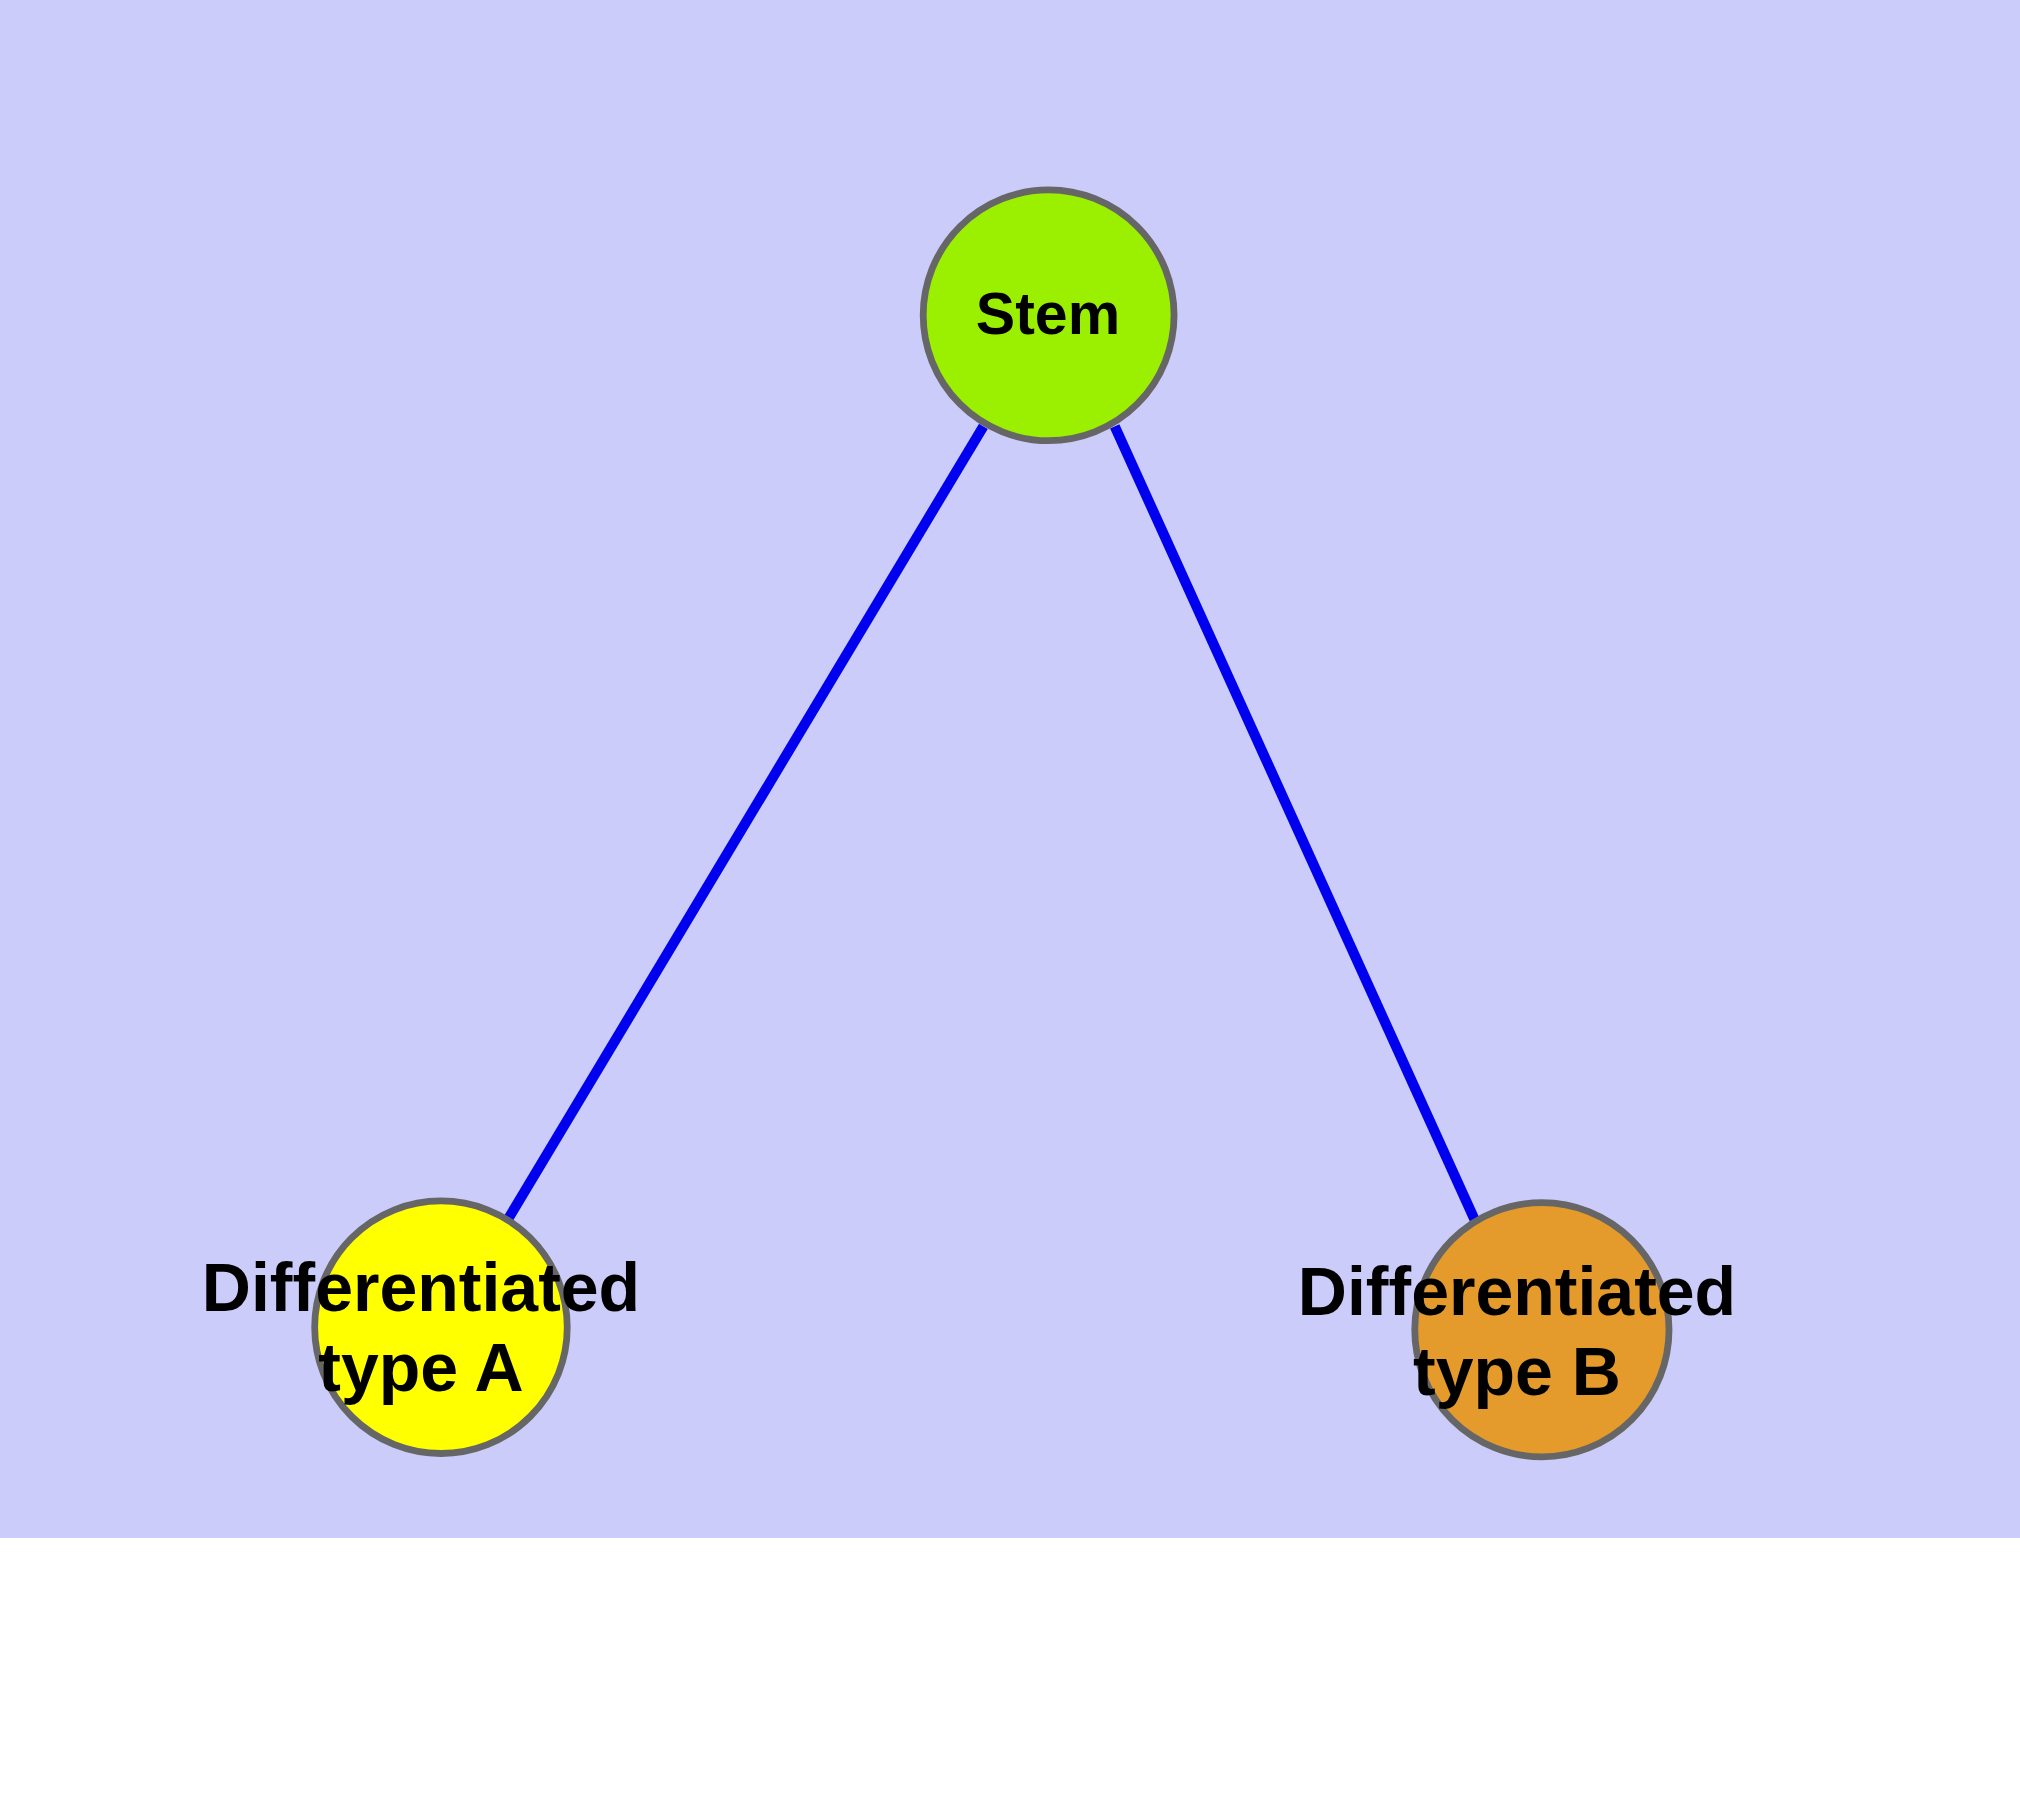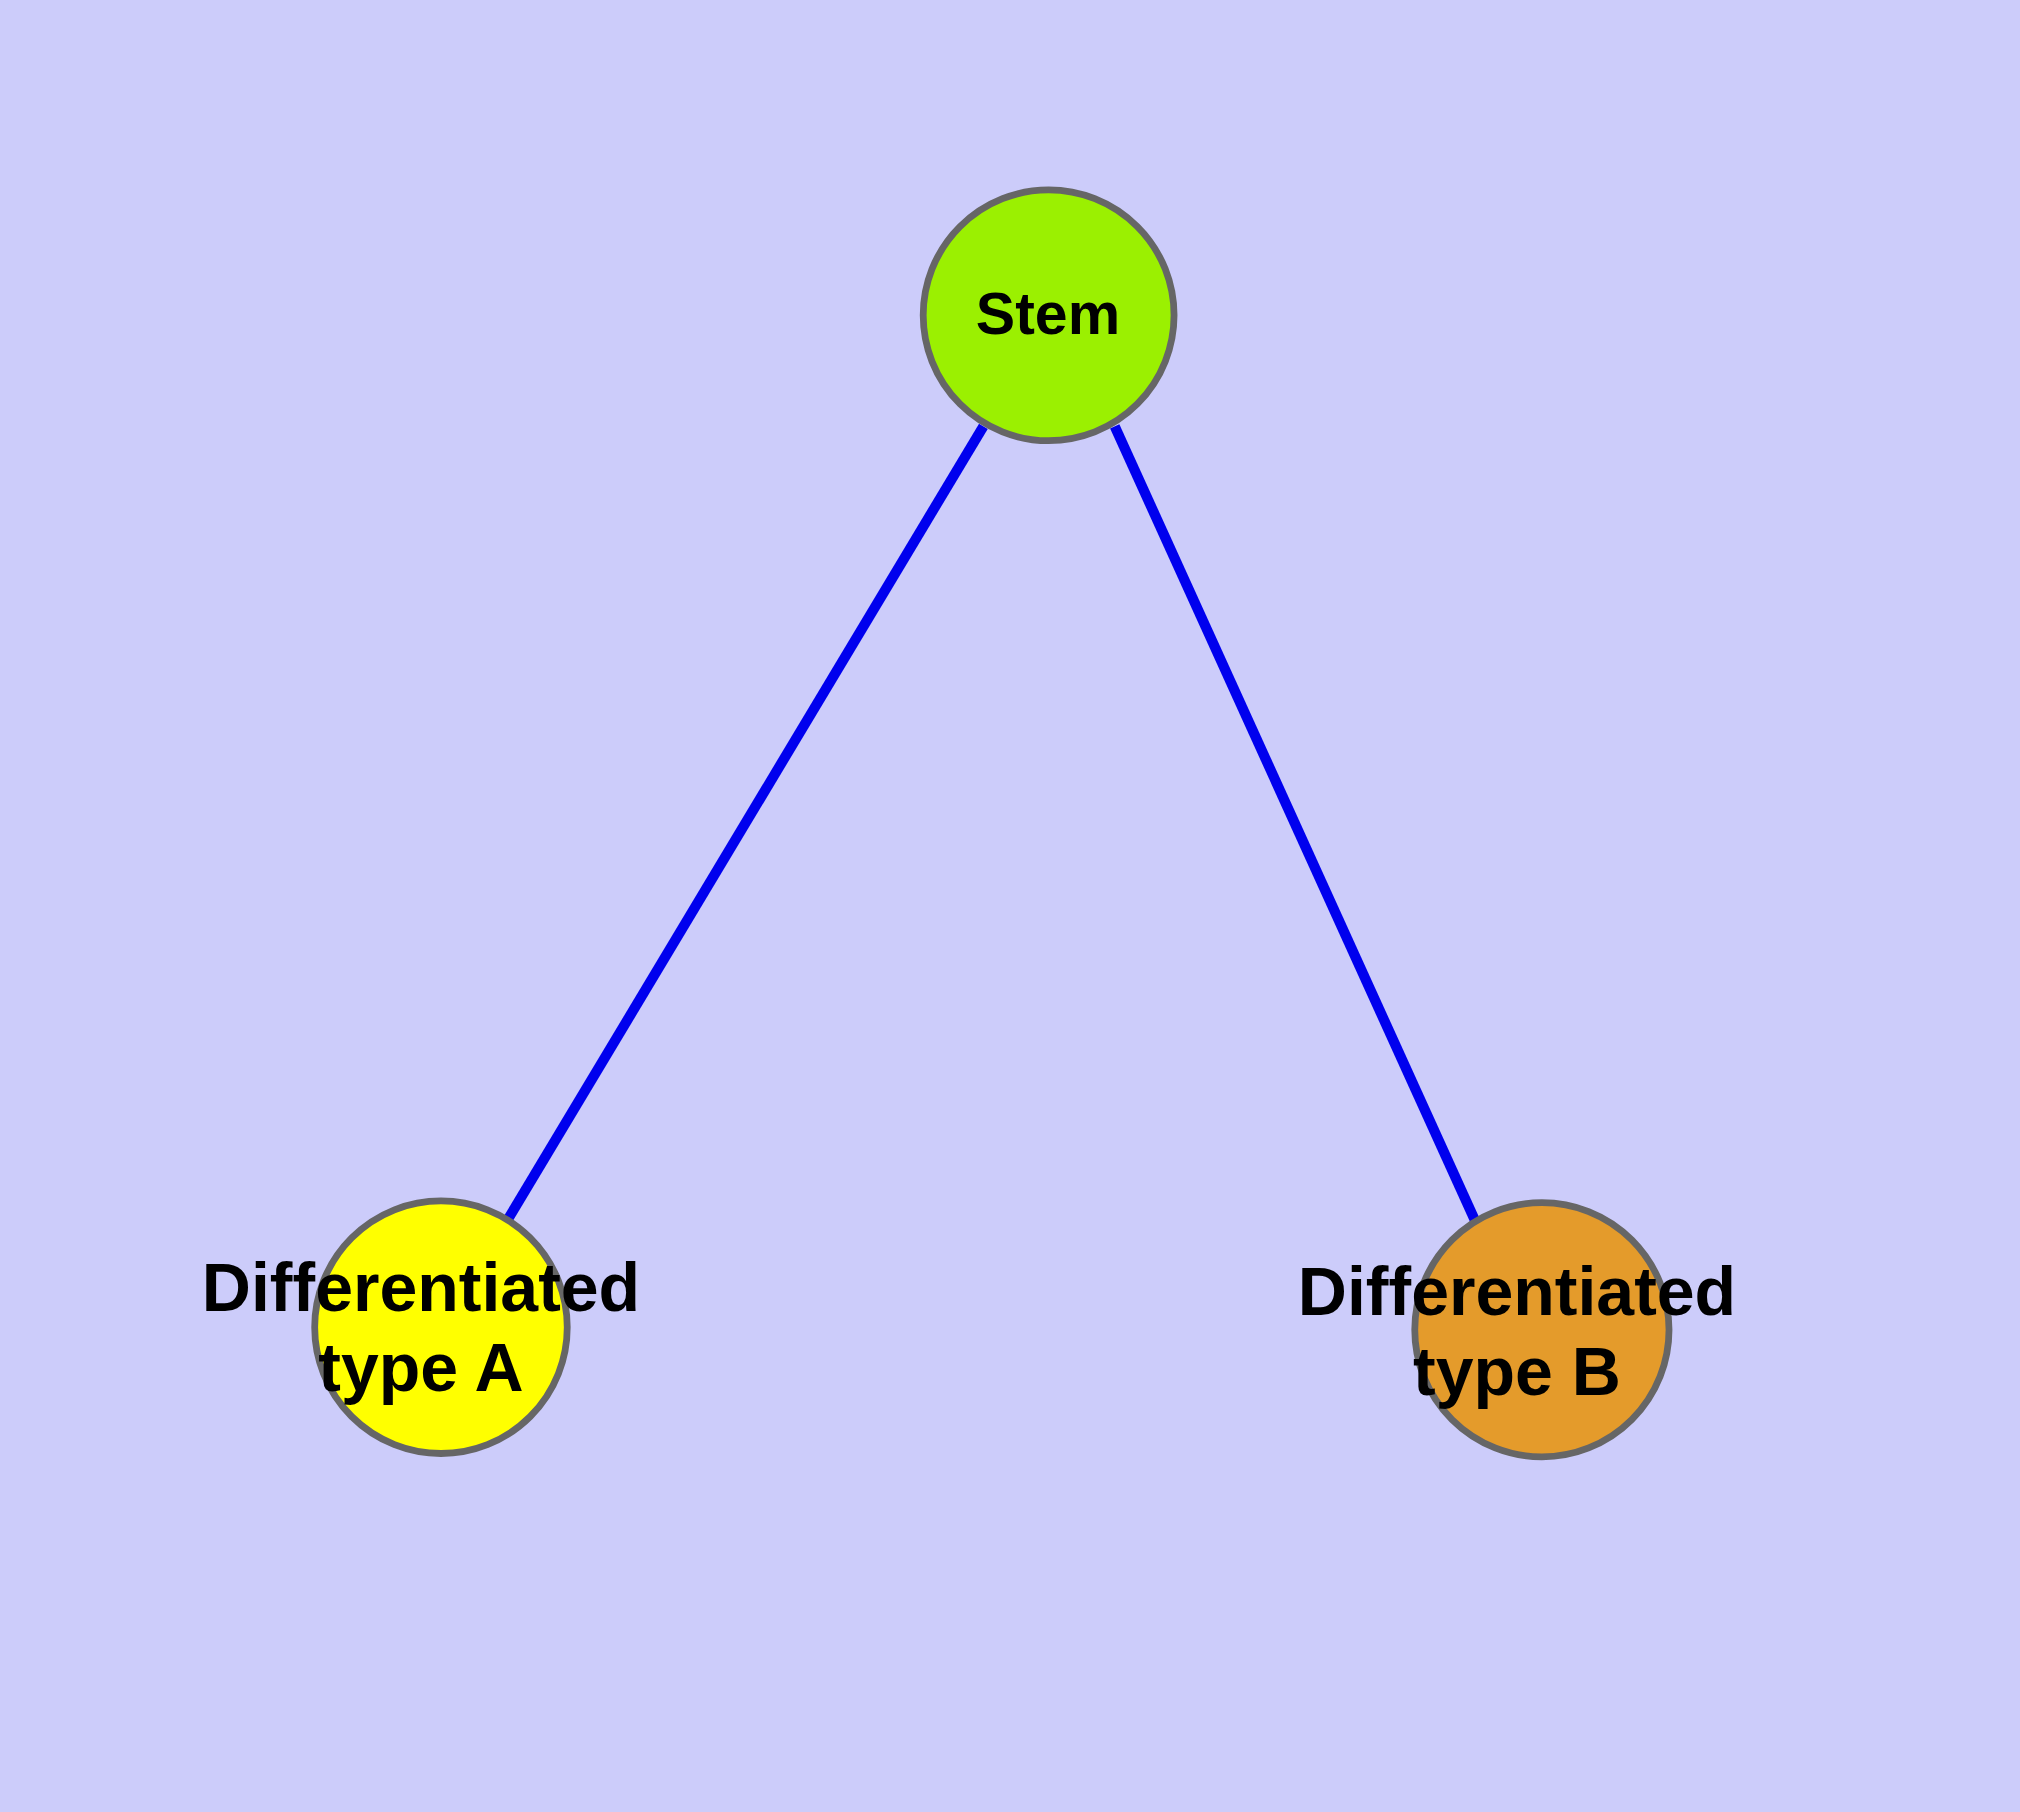--- a/index.html
+++ b/index.html
@@ -3,21 +3,21 @@
 <meta charset="utf-8">
 <style>
   html, body {
     margin: 0;
     padding: 0;
     background: #ffffff;
   }
   #stage {
     position: relative;
     width: 2021px;
-    height: 1812px;
+    height: 1538px;
     overflow: hidden;
     background: #ccccfa;
     font-family: "Liberation Sans", sans-serif;
   }
   #graph-svg {
     position: absolute;
     left: 0;
     top: 0;
     width: 2021px;
     height: 1812px;

